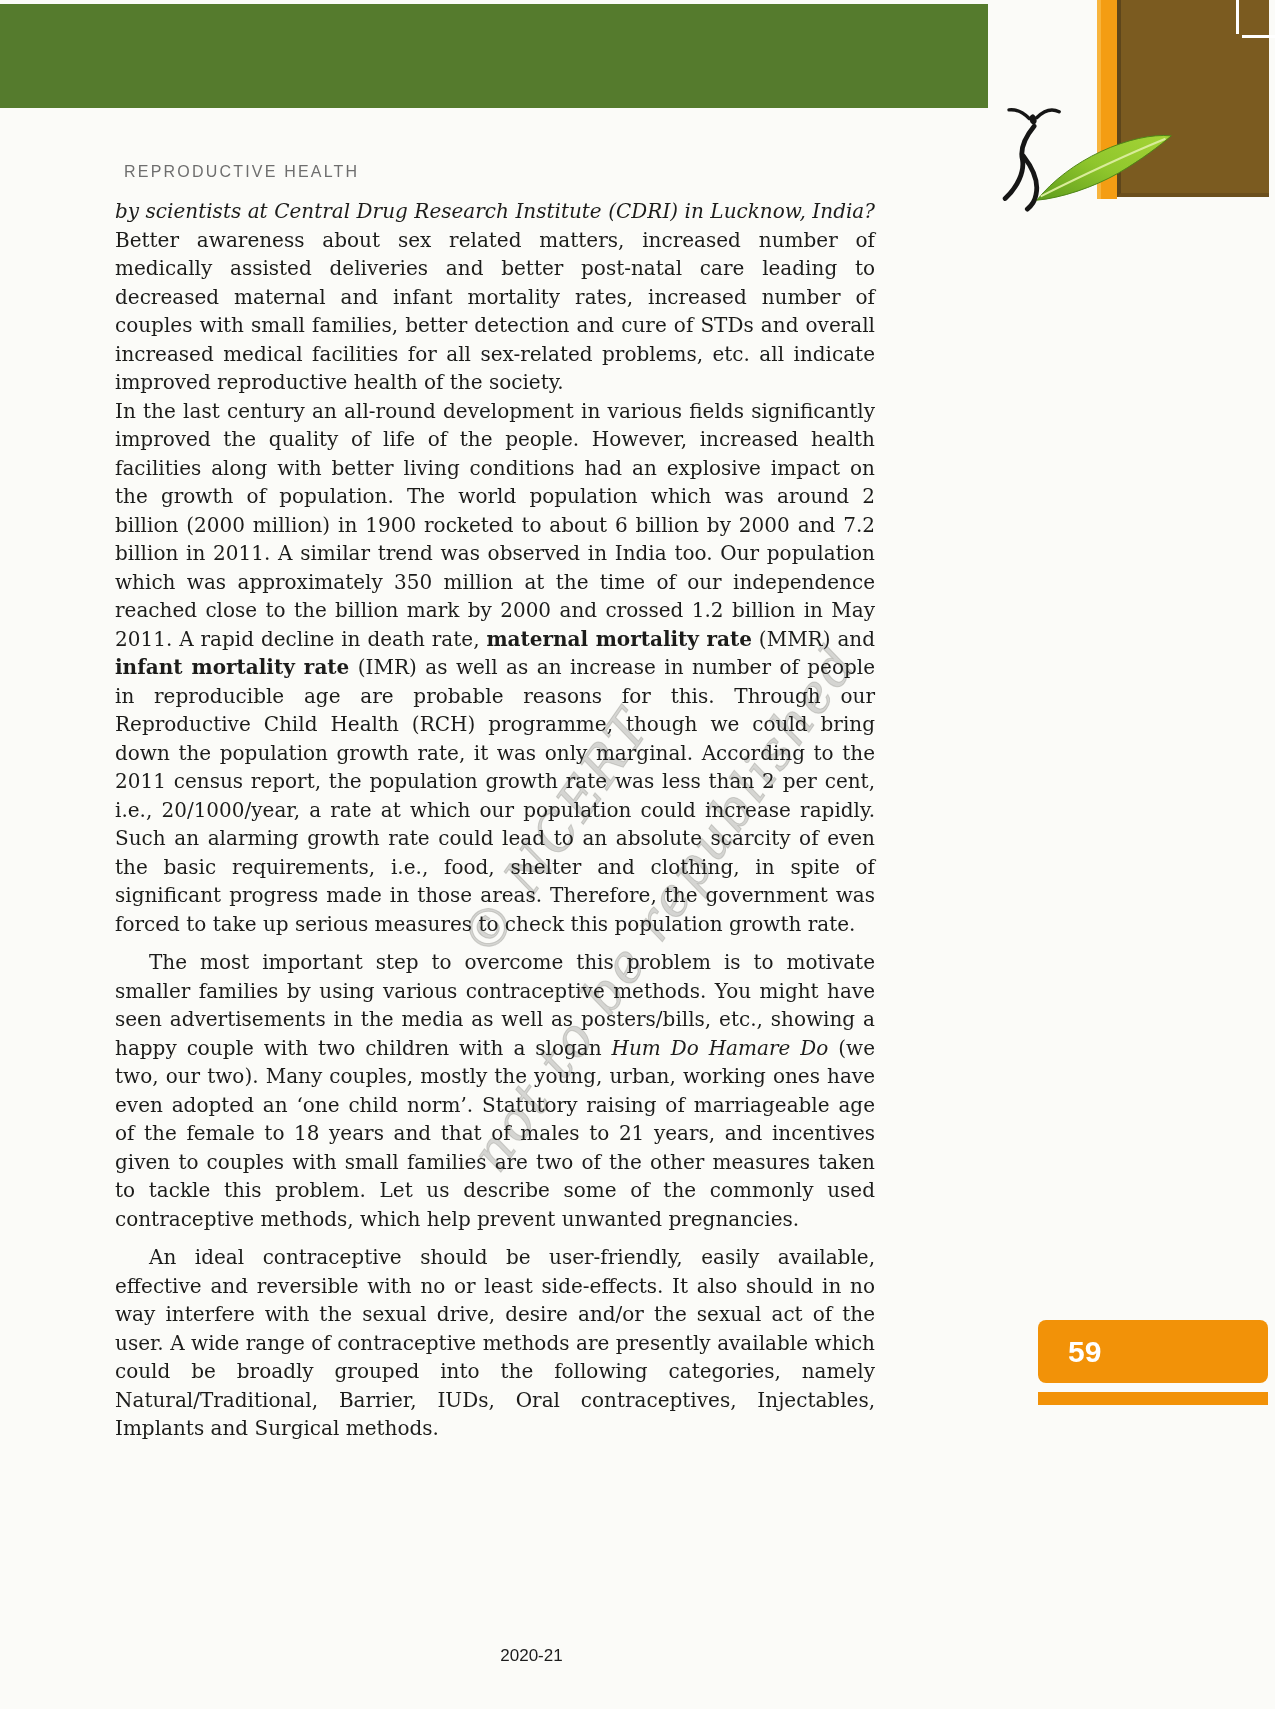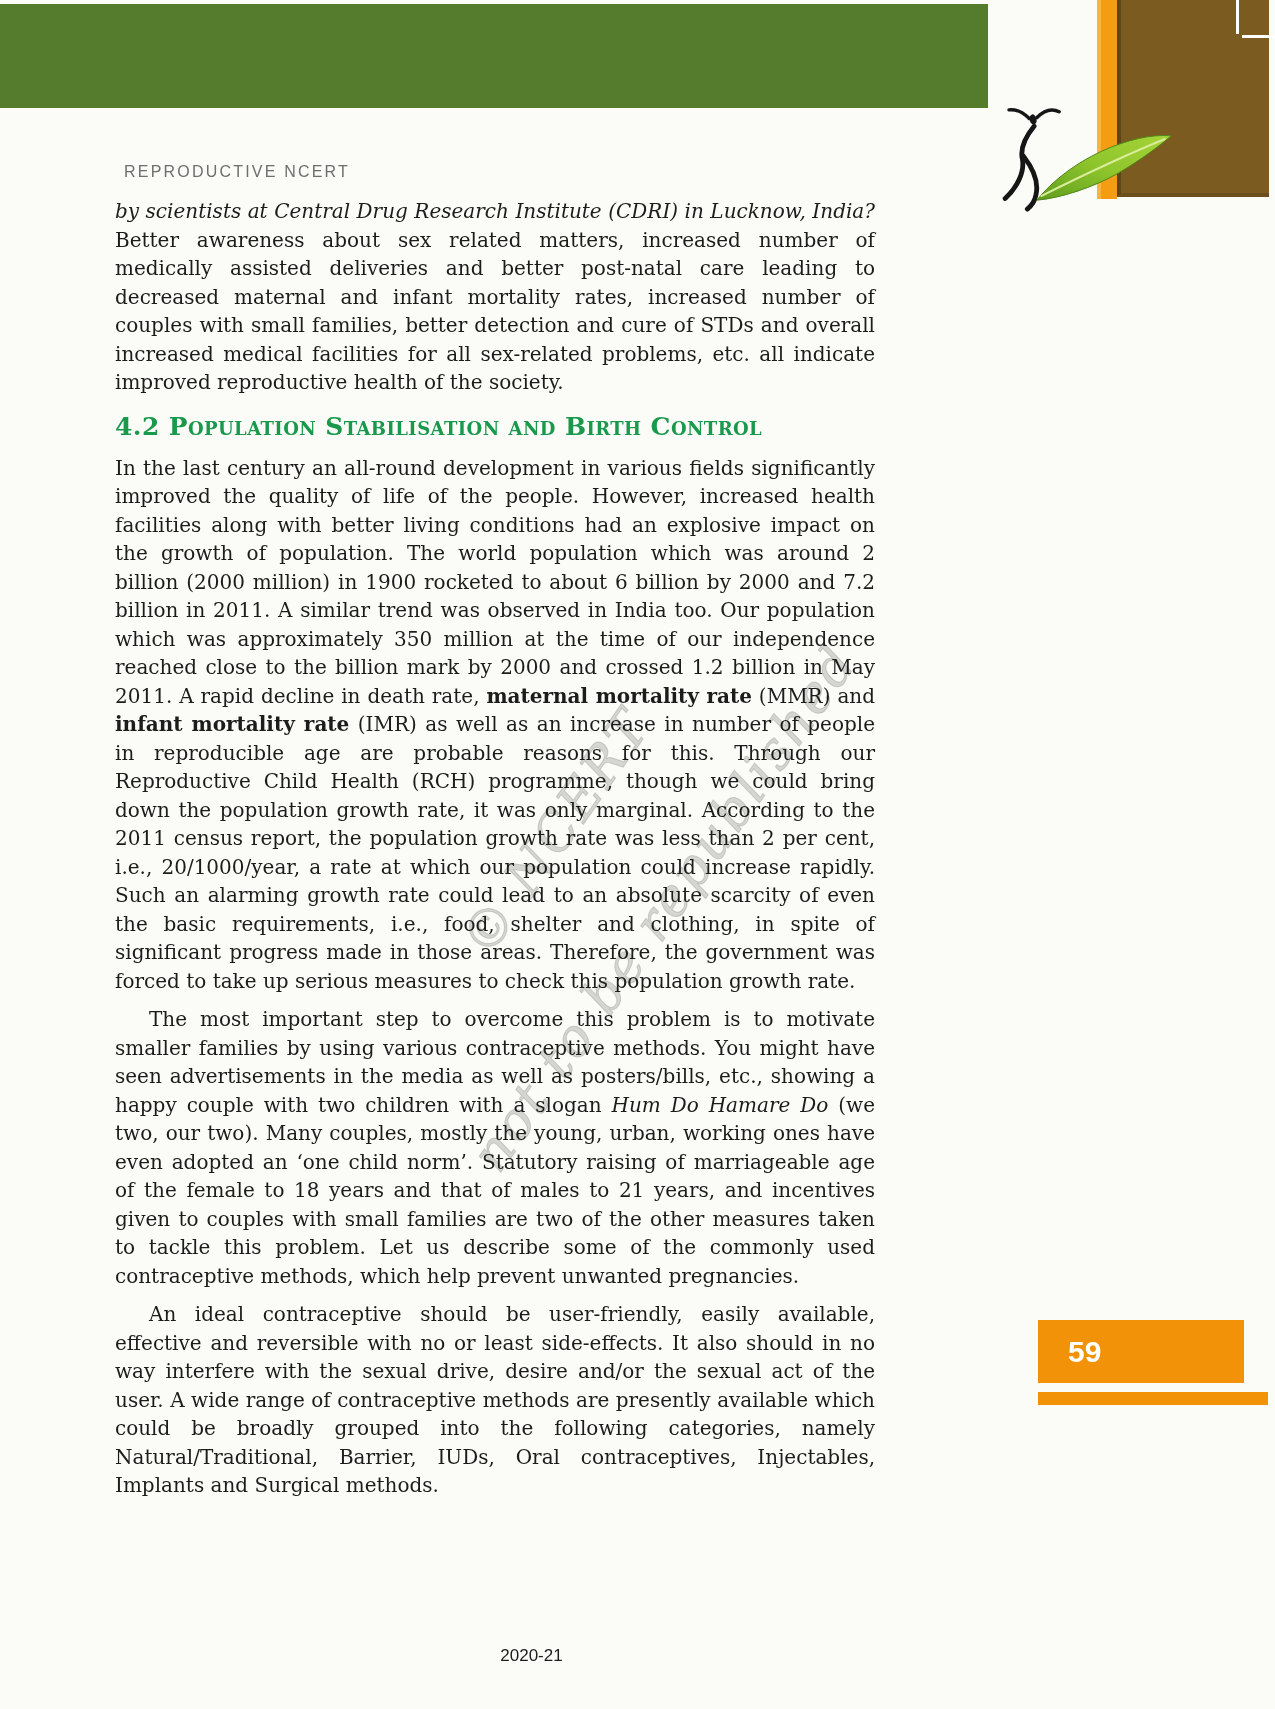--- a/index.html
+++ b/index.html
@@ -49,22 +49,23 @@
   }
   .text-col p{margin:0;}
   .text-col p.indent{text-indent:34px;margin-top:10px;}
   .heading{
     margin:15px 0 12px 0;
     color:#18994B;font-weight:bold;font-size:25px;line-height:30px;
     letter-spacing:0.4px;text-align:left;
   }
   .heading .htitle{font-variant:small-caps;font-variant-caps:small-caps;}
   .pagenum-box{
-    position:absolute;left:1038px;top:1320px;width:206px;height:63px;
+    position:absolute;left:1038px;top:1320px;width:230px;height:63px;
     background:#F29208;
+    border-radius:8px;
   }
   .pagenum-box .num{
     position:absolute;left:30px;top:0;line-height:63px;
     font-family:"Liberation Sans", sans-serif;font-weight:bold;
     font-size:30px;color:#ffffff;
   }
   .pagenum-strip{
     position:absolute;left:1038px;top:1392px;width:230px;height:13px;
     background:#F29208;
   }
@@ -97,31 +98,30 @@
       <linearGradient id="leafGrad" x1="0" y1="1" x2="1" y2="0">
         <stop offset="0" stop-color="#5f9c1d"></stop>
         <stop offset="0.5" stop-color="#8fc62c"></stop>
         <stop offset="1" stop-color="#a5d437"></stop>
       </linearGradient>
     </defs>
     <path d="M4 72 C20 52 44 34 70 22 C96 10 122 4 142 6 C130 16 112 30 88 44 C62 59 28 70 4 72 Z" fill="url(#leafGrad)" stroke="#4d8417" stroke-width="1"></path>
     <path d="M8 68 C40 52 80 32 136 9" stroke="#d9ec9a" stroke-width="2" fill="none"></path>
   </svg>
 
-  <div class="running-header">REPRODUCTIVE NCERT</div>
+  <div class="running-header">REPRODUCTIVE HEALTH</div>
 
   <div class="watermark">
     <div class="wl1">© NCERT</div>
     <div class="wl2">not to be republished</div>
   </div>
 
   <div class="text-col">
     <p><i>by scientists at Central Drug Research Institute (CDRI) in Lucknow, India?</i> <span>Better awareness about sex related matters, increased number of medically assisted deliveries and better post-natal care leading to decreased maternal and infant mortality rates, increased number of couples with small families, better detection and cure of STDs and overall increased medical facilities for all sex-related problems, etc. all indicate improved reproductive health of the society.</span></p>
 
-    <h2 class="heading"><span class="hnum">4.2</span> <span class="htitle">Population Stabilisation and Birth Control</span></h2>
 
     <p><span>In the last century an all-round development in various fields significantly improved the quality of life of the people. However, increased health facilities along with better living conditions had an explosive impact on the growth of population. The world population which was around 2 billion (2000 million) in 1900 rocketed to about 6 billion by 2000 and 7.2 billion in 2011. A similar trend was observed in India too. Our population which was approximately 350 million at the time of our independence reached close to the billion mark by 2000 and crossed 1.2 billion in May 2011. A rapid decline in death rate, </span><b>maternal mortality rate</b><span> (MMR) and </span><b>infant mortality rate</b><span> (IMR) as well as an increase in number of people in reproducible age are probable reasons for this. Through our Reproductive Child Health (RCH) programme, though we could bring down the population growth rate, it was only marginal. According to the 2011 census report, the population growth rate was less than 2 per cent, i.e., 20/1000/year, a rate at which our population could increase rapidly. Such an alarming growth rate could lead to an absolute scarcity of even the basic requirements, i.e., food, shelter and clothing, in spite of significant progress made in those areas. Therefore, the government was forced to take up serious measures to check this population growth rate.</span></p>
 
     <p class="indent"><span>The most important step to overcome this problem is to motivate smaller families by using various contraceptive methods. You might have seen advertisements in the media as well as posters/bills, etc., showing a happy couple with two children with a slogan </span><i>Hum Do Hamare Do</i><span> (we two, our two). Many couples, mostly the young, urban, working ones have even adopted an ‘one child norm’. Statutory raising of marriageable age of the female to 18 years and that of males to 21 years, and incentives given to couples with small families are two of the other measures taken to tackle this problem. Let us describe some of the commonly used contraceptive methods, which help prevent unwanted pregnancies.</span></p>
 
     <p class="indent">An ideal contraceptive should be user-friendly, easily available, effective and reversible with no or least side-effects. It also should in no way interfere with the sexual drive, desire and/or the sexual act of the user. A wide range of contraceptive methods are presently available which could be broadly grouped into the following categories, namely Natural/Traditional, Barrier, IUDs, Oral contraceptives, Injectables, Implants and Surgical methods.</p>
   </div>
 
   <div class="pagenum-box">
     <span class="num">59</span>

